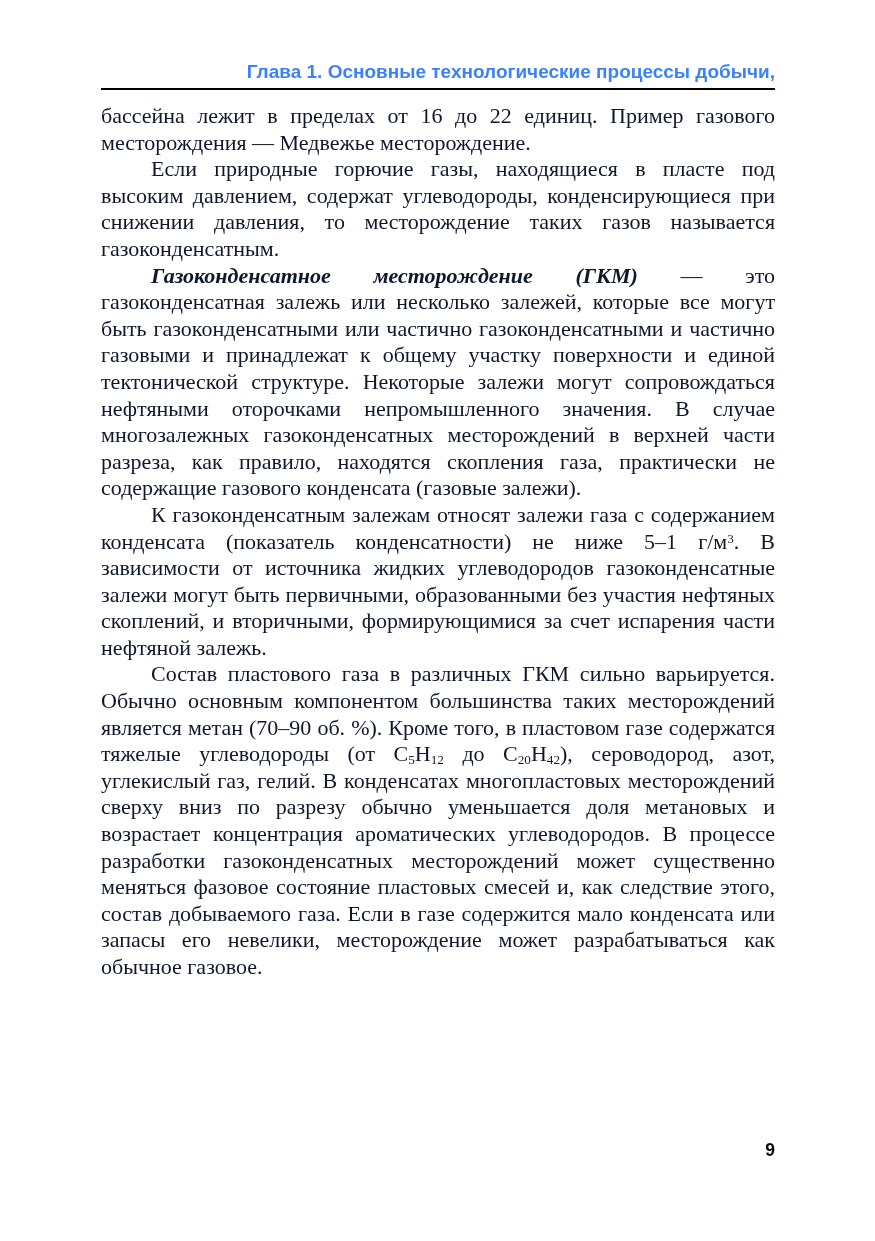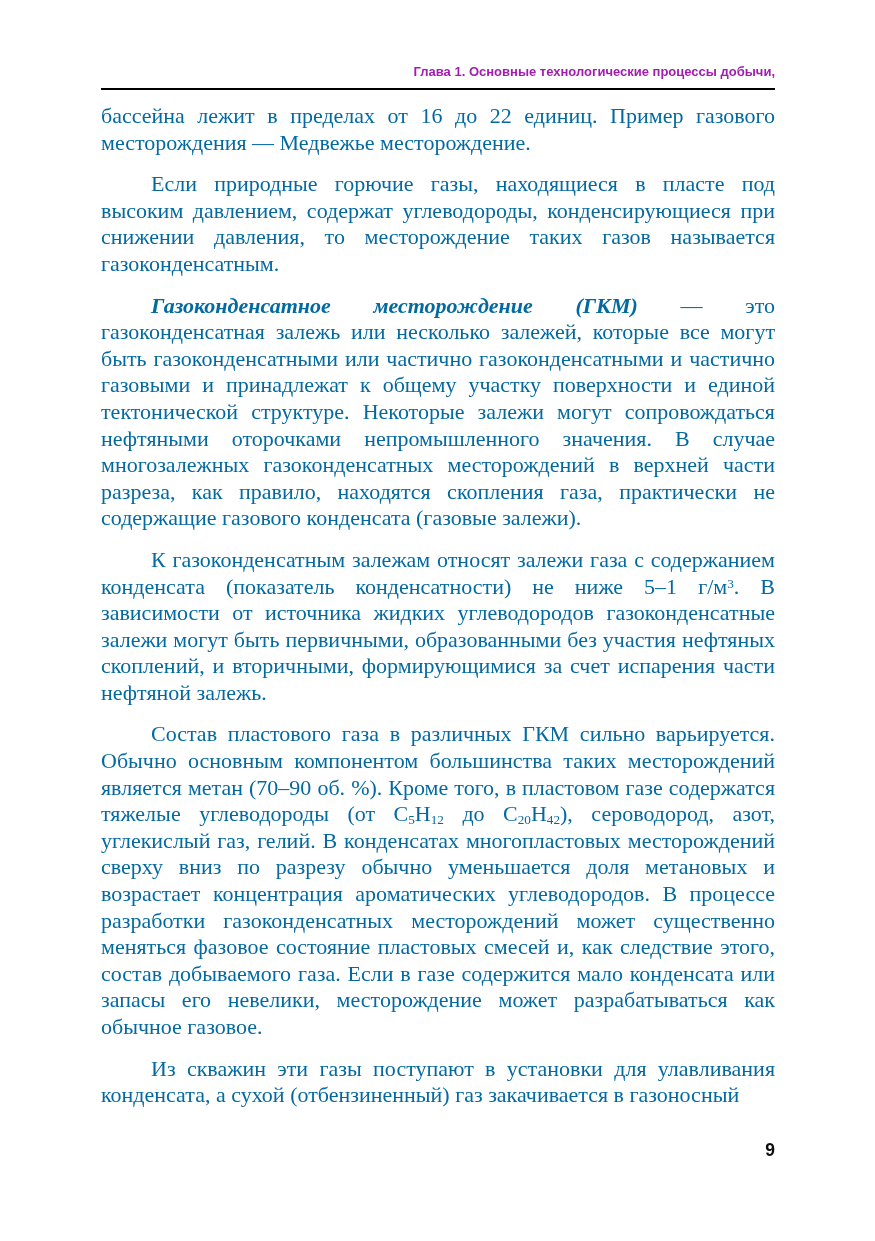--- a/index.html
+++ b/index.html
@@ -20,44 +20,43 @@
     position: absolute;
     left: 101px;
     top: 0;
     width: 674px;
   }
   .running-head {
     margin-top: 61px;
     text-align: right;
     font-family: "Liberation Sans", sans-serif;
     font-weight: bold;
-    font-size: 13px;
+    font-size: 19px;
     line-height: 22px;
-    color: #a21caf;
+    color: #3b82f6;
   }
   .head-rule {
     border: none;
     border-top: 2px solid #000000;
     margin: 5px 0 0 0;
     height: 0;
   }
   .body-text {
     margin-top: 13px;
     font-size: 22px;
     line-height: 26.6px;
     text-align: justify;
-    color: #0369a1;
+    color: #0f172a;
   }
   .para {
     margin: 0;
     padding: 0;
   }
   .para.indent {
     text-indent: 50px;
-    margin-top: 15px;
   }
   .bi {
     font-weight: bold;
     font-style: italic;
     font-family: Liberation Serif, serif;
   }
   .body-text sup, .body-text sub {
     font-size: 0.6em;
     line-height: 0;
   }
@@ -87,17 +86,16 @@
     <header class="running-head">
       <div class="head-line">Глава 1. Основные технологические процессы добычи,</div>
     </header>
     <hr class="head-rule">
     <main class="body-text">
         <p class="para"><span>бассейна лежит в пределах от 16 до 22 единиц. Пример газового месторождения — Медвежье месторождение.</span></p>
         <p class="para indent"><span>Если природные горючие газы, находящиеся в пласте под высоким давлением, содержат углеводороды, конденсирующиеся при снижении давления, то месторождение таких газов называется газоконденсатным.</span></p>
         <p class="para indent"><span class="bi">Газоконденсатное месторождение (ГКМ)</span><span> — это газоконденсатная залежь или несколько залежей, которые все могут быть газоконденсатными или частично газоконденсатными и частично газовыми и принадлежат к общему участку поверхности и единой тектонической структуре. Некоторые залежи могут сопровождаться нефтяными оторочками непромышленного значения. В случае многозалежных газоконденсатных месторождений в верхней части разреза, как правило, находятся скопления газа, практически не содержащие газового конденсата (газовые залежи).</span></p>
         <p class="para indent"><span>К газоконденсатным залежам относят залежи газа с содержанием конденсата (показатель конденсатности) не ниже 5–1 г/м</span><sup>3</sup><span>. В зависимости от источника жидких углеводородов газоконденсатные залежи могут быть первичными, образованными без участия нефтяных скоплений, и вторичными, формирующимися за счет испарения части нефтяной залежь.</span></p>
         <p class="para indent"><span>Состав пластового газа в различных ГКМ сильно варьируется. Обычно основным компонентом большинства таких месторождений является метан (70–90 об. %). Кроме того, в пластовом газе содержатся тяжелые углеводороды (от C</span><sub>5</sub><span>H</span><sub>12</sub><span> до C</span><sub>20</sub><span>H</span><sub>42</sub><span>), сероводород, азот, углекислый газ, гелий. В конденсатах многопластовых месторождений сверху вниз по разрезу обычно уменьшается доля метановых и возрастает концентрация ароматических углеводородов. В процессе разработки газоконденсатных месторождений может существенно меняться фазовое состояние пластовых смесей и, как следствие этого, состав добываемого газа. Если в газе содержится мало конденсата или запасы его невелики, месторождение может разрабатываться как обычное газовое.</span></p>
-        <p class="para indent"><span>Из скважин эти газы поступают в установки для улавливания конденсата, а сухой (отбензиненный) газ закачивается в газоносный</span></p>
       </main>
   </div>
   <div class="page-number">9</div>
 </div>
 
 </body></html>

